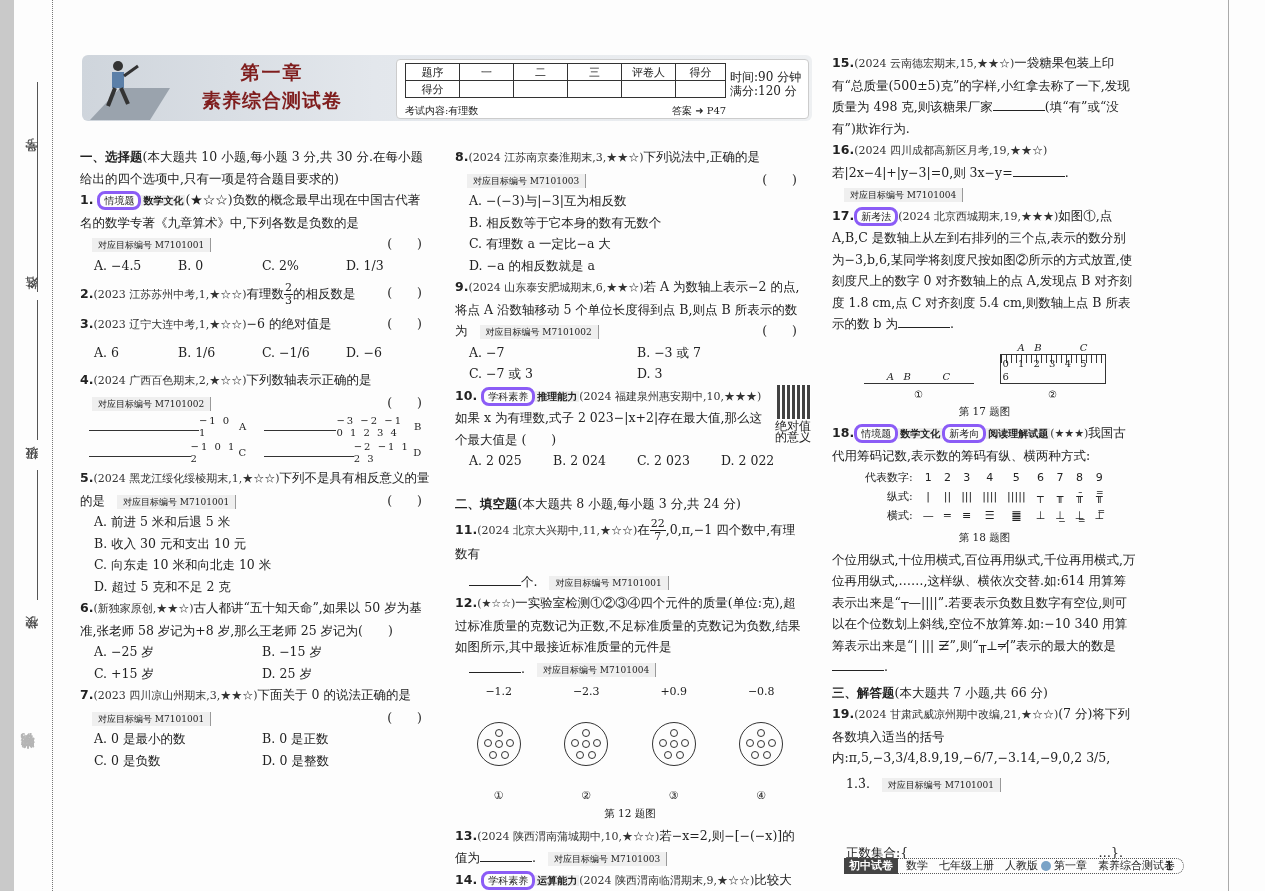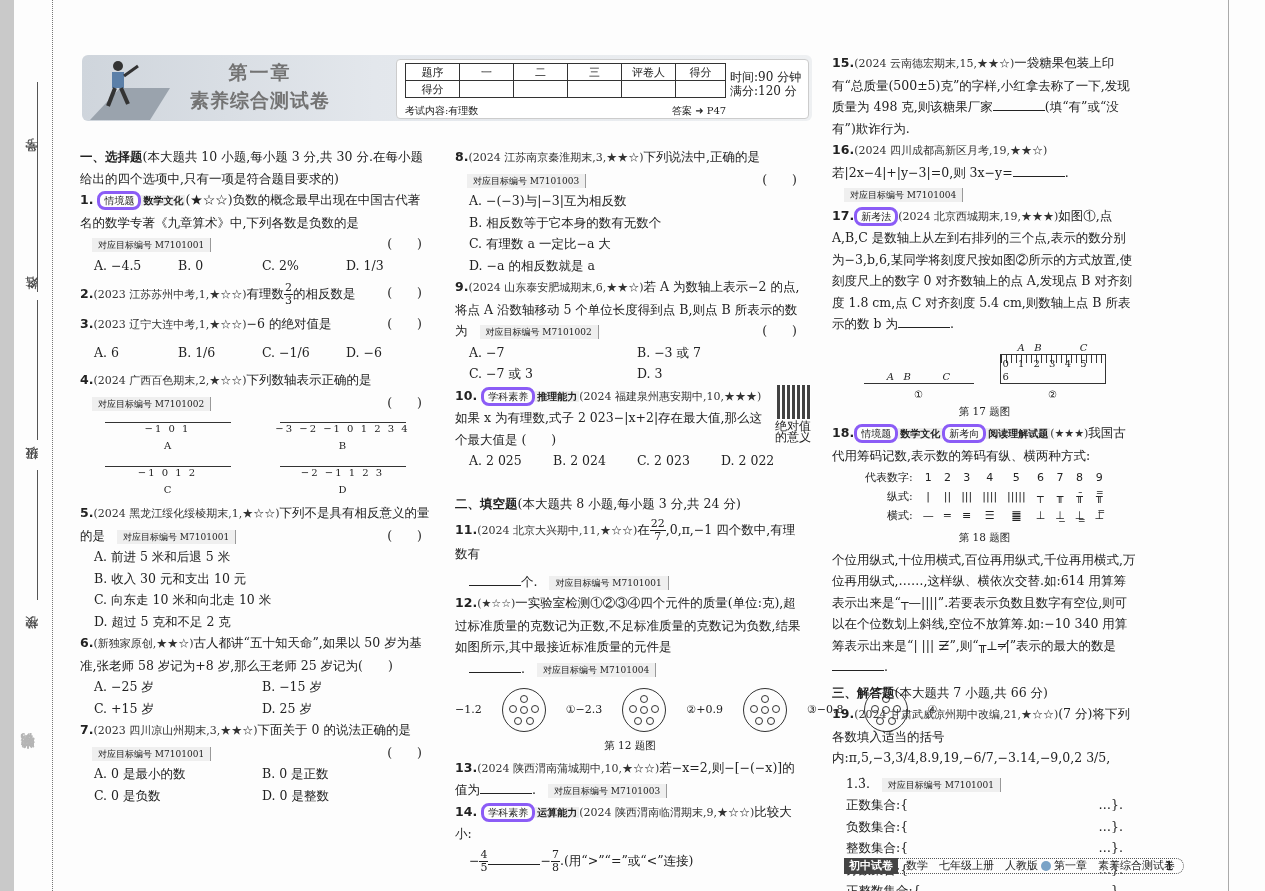--- a/index.html
+++ b/index.html
@@ -8,21 +8,21 @@
   .left-strip { position: absolute; left: 0; top: 0; width: 14px; height: 891px; background: #c9c9c9; }
   .dotted-line { position: absolute; left: 52px; top: 0; height: 891px; border-left: 1px dotted #777; }
   .bind-field { position: absolute; left: 22px; width: 20px; display: flex; flex-direction: column; align-items: center; }
   .bind-label { writing-mode: vertical-rl; transform: rotate(180deg); font-family: "DejaVu Sans", sans-serif; font-size: 13px; color: #444; }
   .bind-line { width: 1px; background: #555; margin-left: 10px; }
   .brand-vert { position: absolute; left: 18px; top: 760px; writing-mode: vertical-rl; transform: rotate(180deg); font-family: "DejaVu Sans", sans-serif; font-weight: bold; color: #b5b5b5; font-size: 14px; }
   .right-edge { position: absolute; left: 1228px; top: 0; height: 891px; border-left: 1px solid #aaa; }
 
   .header-banner { position: absolute; left: 82px; top: 55px; width: 730px; height: 66px; background: linear-gradient(90deg,#cfd5dc,#e3e7ec 40%,#eef0f2); border-radius: 6px; }
   .runner { position: absolute; left: 90px; top: 58px; width: 80px; height: 62px; }
-  .chapter-title { position: absolute; left: 180px; top: 60px; width: 160px; text-align: center; font-family: "DejaVu Sans", sans-serif; color: #737373; }
+  .chapter-title { position: absolute; left: 192px; top: 60px; width: 160px; text-align: center; font-family: "DejaVu Sans", sans-serif; color: #7f1d1d; }
   .chapter-title .t1 { font-size: 19px; font-weight: bold; letter-spacing: 2px; }
   .chapter-title .t2 { font-size: 19px; font-weight: bold; letter-spacing: 1px; margin-top: 2px; }
   .score-box { position: absolute; left: 396px; top: 59px; width: 413px; height: 60px; background: #fff; border: 1px solid #ccc; border-radius: 4px; }
   .score-table { position: absolute; left: 405px; top: 63px; border-collapse: collapse; font-size: 11px; font-family: "DejaVu Sans", sans-serif; }
   .score-table td { border: 1px solid #333; height: 17px; text-align: center; }
   .time-info { position: absolute; left: 730px; top: 70px; font-size: 12px; line-height: 14px; }
   .exam-content { position: absolute; left: 405px; top: 104px; font-size: 10px; }
   .answer-ref { position: absolute; left: 672px; top: 104px; font-size: 10px; }
 
   .col { position: absolute; line-height: 21.5px; font-size: 12.5px; }
@@ -40,35 +40,35 @@
   .indent { padding-left: 14px; }
   .opts4 { display: flex; padding-left: 14px; }
   .opts4 > div { width: 25%; }
   .opts2 { display: flex; flex-wrap: wrap; padding-left: 14px; }
   .opts2 > div { width: 50%; }
   .frac { display: inline-flex; flex-direction: column; vertical-align: middle; text-align: center; font-size: 11px; line-height: 12px; }
   .frac .n { border-bottom: 1px solid #222; padding: 0 1px; }
   .blank { display: inline-block; width: 52px; border-bottom: 1px solid #222; height: 12px; }
   .caption { text-align: center; font-size: 10.5px; }
   .numline { display: flex; justify-content: space-around; font-size: 10px; margin: 2px 0; }
-  .nl { display: flex; flex-direction: column; align-items: center; width: 45%; }
+  .nl { display: flex; flex-direction: row; align-items: center; width: 45%; }
   .nl .axis { width: 80%; border-bottom: 1px solid #333; height: 8px; position: relative; }
   .nl .ticks { letter-spacing: 2px; line-height: 12px; }
   .parts { display: flex; justify-content: space-around; margin-top: 6px; }
-  .part { display: flex; flex-direction: row; align-items: center; font-size: 11px; line-height: 14px; gap: 20px; }
+  .part { display: flex; flex-direction: column; align-items: center; font-size: 11px; line-height: 14px; gap: 20px; }
   .disc { width: 44px; height: 44px; border: 1px solid #333; border-radius: 50%; margin: 3px 0; position: relative; }
   .disc i { position: absolute; width: 8px; height: 8px; border: 1px solid #333; border-radius: 50%; }
   .qr { position: absolute; right: -6px; top: 0; width: 34px; height: 34px; background:
         repeating-linear-gradient(90deg,#222 0 3px,#fff 3px 5px),#222; opacity: .85; }
   .qr-caption { position: absolute; right: -8px; top: 36px; font-size: 12px; line-height: 11px; text-align: center; width: 40px; }
   .rod-table { margin: 2px auto; font-size: 11px; font-family: "DejaVu Sans", sans-serif; border-collapse: collapse; }
   .rod-table td { padding: 0 5px; line-height: 19px; text-align: center; }
   .rod-table td:first-child { text-align: right; }
   .sets { padding-left: 14px; }
-  .set-row { display: flex; justify-content: space-between; padding-right: 14px; }
+  .set-row { display: flex; justify-content: space-between; padding-right: 14px; margin-top: 48px; }
   .footer-bar { position: absolute; left: 830px; top: 858px; height: 16px; display: flex; align-items: center; font-family: "DejaVu Sans", sans-serif; font-size: 11px; margin-left: 14px; }
   .footer-brand { background: #444; color: #fff; font-weight: bold; padding: 0 5px; line-height: 16px; }
   .footer-info { border: 1px dotted #555; border-left: none; border-radius: 0 8px 8px 0; padding: 0 8px; line-height: 14px; }
   .footer-info .dot { display: inline-block; width: 10px; height: 10px; background: #7aa3c7; border-radius: 50%; vertical-align: middle; margin: 0 3px; }
   .page-num { position: absolute; left: 1165px; top: 858px; font-family: "DejaVu Sans", sans-serif; font-size: 13px; }
   .ruler { display: inline-block; width: 106px; height: 30px; border: 1px solid #333; position: relative; vertical-align: bottom;
            background: repeating-linear-gradient(90deg,#333 0 1px,transparent 1px 5px) top/100% 8px no-repeat; }
 </style>
 </head>
 <body>

